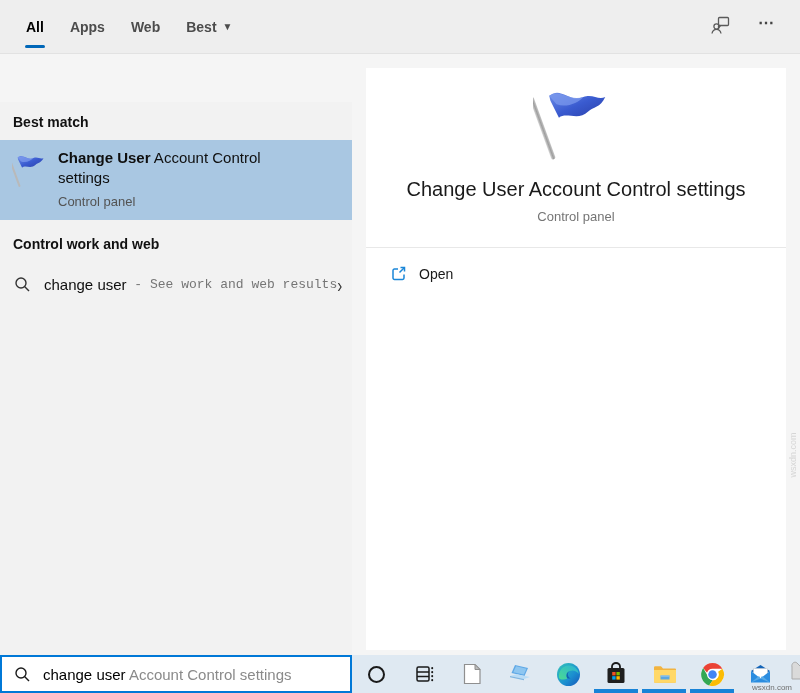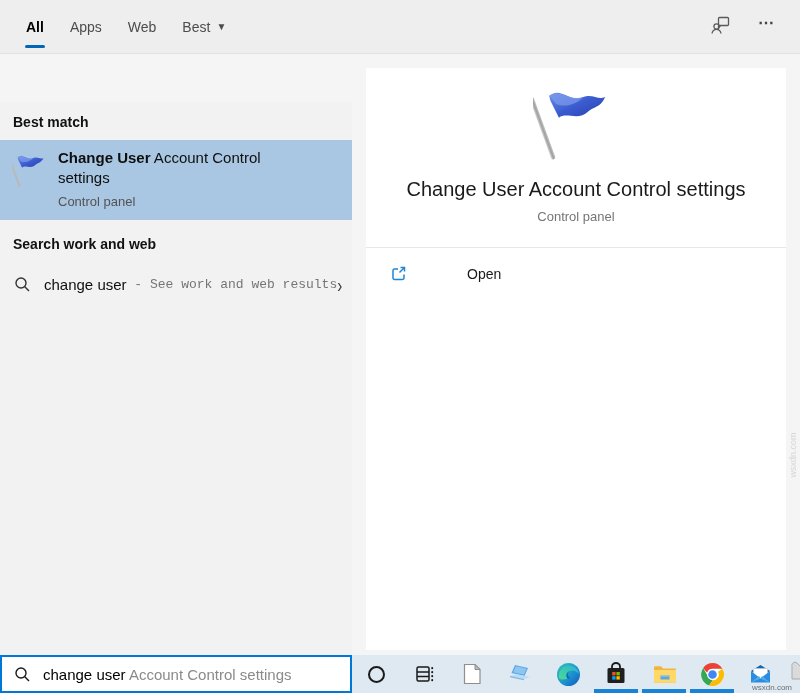--- a/index.html
+++ b/index.html
@@ -3,21 +3,21 @@
 <meta charset="utf-8">
 <style>
   * { margin:0; padding:0; box-sizing:border-box; }
   html,body { width:800px; height:693px; overflow:hidden; }
   body { font-family:"Liberation Sans", sans-serif; background:#f5f5f5; }
   .screen { position:relative; width:800px; height:693px; background:#f5f5f5; }
 
   
   .topbar { position:absolute; left:0; top:0; width:800px; height:54px; background:#eeeeee; border-bottom:1px solid #e2e2e2; display:flex; align-items:center; }
   .tabs { display:flex; align-items:center; height:100%; padding-left:25px; }
-  .tab { position:relative; height:100%; display:flex; align-items:center; margin-right:24px; font-size:14px; color:#4c4c4c; cursor:default; padding:0 1px; }
+  .tab { position:relative; height:100%; display:flex; align-items:center; margin-right:24px; font-size:14px; color:#4c4c4c; cursor:default; padding:0 1px;font-weight:bold; }
   .tab.active { color:#000; font-weight:bold; }
   .tab.active::after { content:""; position:absolute; left:0; right:0; bottom:5px; height:3px; background:#0067b8; border-radius:2px; }
   .tab .caret { margin-left:6px; font-size:10px; color:#4c4c4c; }
   .topbar-right { margin-left:auto; display:flex; align-items:center; gap:26px; padding-right:24px; }
   .ellipsis { font-size:16px; letter-spacing:2px; color:#444; font-weight:bold; line-height:10px; padding-bottom:8px; }
 
   
   .left-panel { position:absolute; left:0; top:55px; width:352px; height:600px; background:#f2f2f2;margin-top:47px; }
   .right-panel { position:absolute; left:352px; top:55px; width:448px; height:600px; background:#f5f5f5; }
   .card { position:absolute; left:14px; top:13px; width:420px; height:582px; background:#ffffff; }
@@ -35,21 +35,21 @@
   .web-row .magnifier { flex:0 0 auto; margin-right:13px; }
   .web-query { font-size:15px; color:#0f0f0f; white-space:pre; }
   .web-hint { font-size:13px; color:#757575; white-space:pre;font-family:Liberation Mono, monospace; }
   .web-chevron { margin-left:auto; font-size:15px; color:#333; transform:scaleY(1.35); }
 
   
   .pv-flag { display:block; margin:18px auto 0 auto; width:86px; height:78px; }
   .pv-title { margin-top:14px; text-align:center; font-size:20px; color:#1a1a1a; }
   .pv-sub { margin-top:8px; text-align:center; font-size:13px; color:#757575; }
   .pv-divider { margin-top:23px; height:1px; background:#e8e8e8; }
-  .pv-open { display:flex; align-items:center; padding:17px 0 0 24px; cursor:default;gap:48px; }
+  .pv-open { display:flex; align-items:center; padding:17px 0 0 24px; cursor:default; }
   .pv-open-label { margin-left:12px; font-size:14px; color:#1a1a1a; }
 
   
   .search-box { position:absolute; left:0; top:655px; width:352px; height:38px; background:#ffffff; border:2px solid #0078d7; display:flex; align-items:center; padding-left:12px; }
   .search-box .magnifier { margin-right:12px; }
   .typed { font-size:15px; color:#000; white-space:pre; }
   .suggest { font-size:15px; color:#8a8a8a; white-space:pre; }
 
   
   .taskbar { position:absolute; left:352px; top:655px; width:448px; height:38px; background:#dfe9f2; display:flex; }
@@ -109,21 +109,21 @@
         <rect x="12" y="6" width="3.6" height="54" rx="1.8" fill="#b9b9b9" transform="rotate(-20 14 60)"></rect>
         <path d="M10 8 C20 0,26 14,38 9 C46 6,50 12,56 9 C52 18,46 17,42 21 C34 29,24 21,18 26 L11 12 Z" fill="url(#flagBlueS)"></path>
         <path d="M10 8 C20 2,26 13,38 9 C34 14,24 18,16 15 Z" fill="#7d9bee" opacity="0.7"></path>
       </svg>
       <div class="bm-text">
         <div class="bm-title"><b>Change User</b><span> Account Control settings</span></div>
         <div class="bm-sub">Control panel</div>
       </div>
     </div>
 
-    <div class="section-header" style="padding-top:16px;">Search work and web</div>
+    <div class="section-header" style="padding-top:16px;">Control work and web</div>
 
     <div class="web-row">
       <svg class="magnifier" width="17" height="17" viewBox="0 0 17 17" fill="none" stroke="#333" stroke-width="1.4">
         <circle cx="7" cy="7" r="5"></circle>
           <path d="M10.8 10.8 L15 15"></path>
       </svg>
       <span class="web-query">change user</span>
       <span class="web-hint"> - See work and web results</span>
       <span class="web-chevron">›</span>
     </div>

